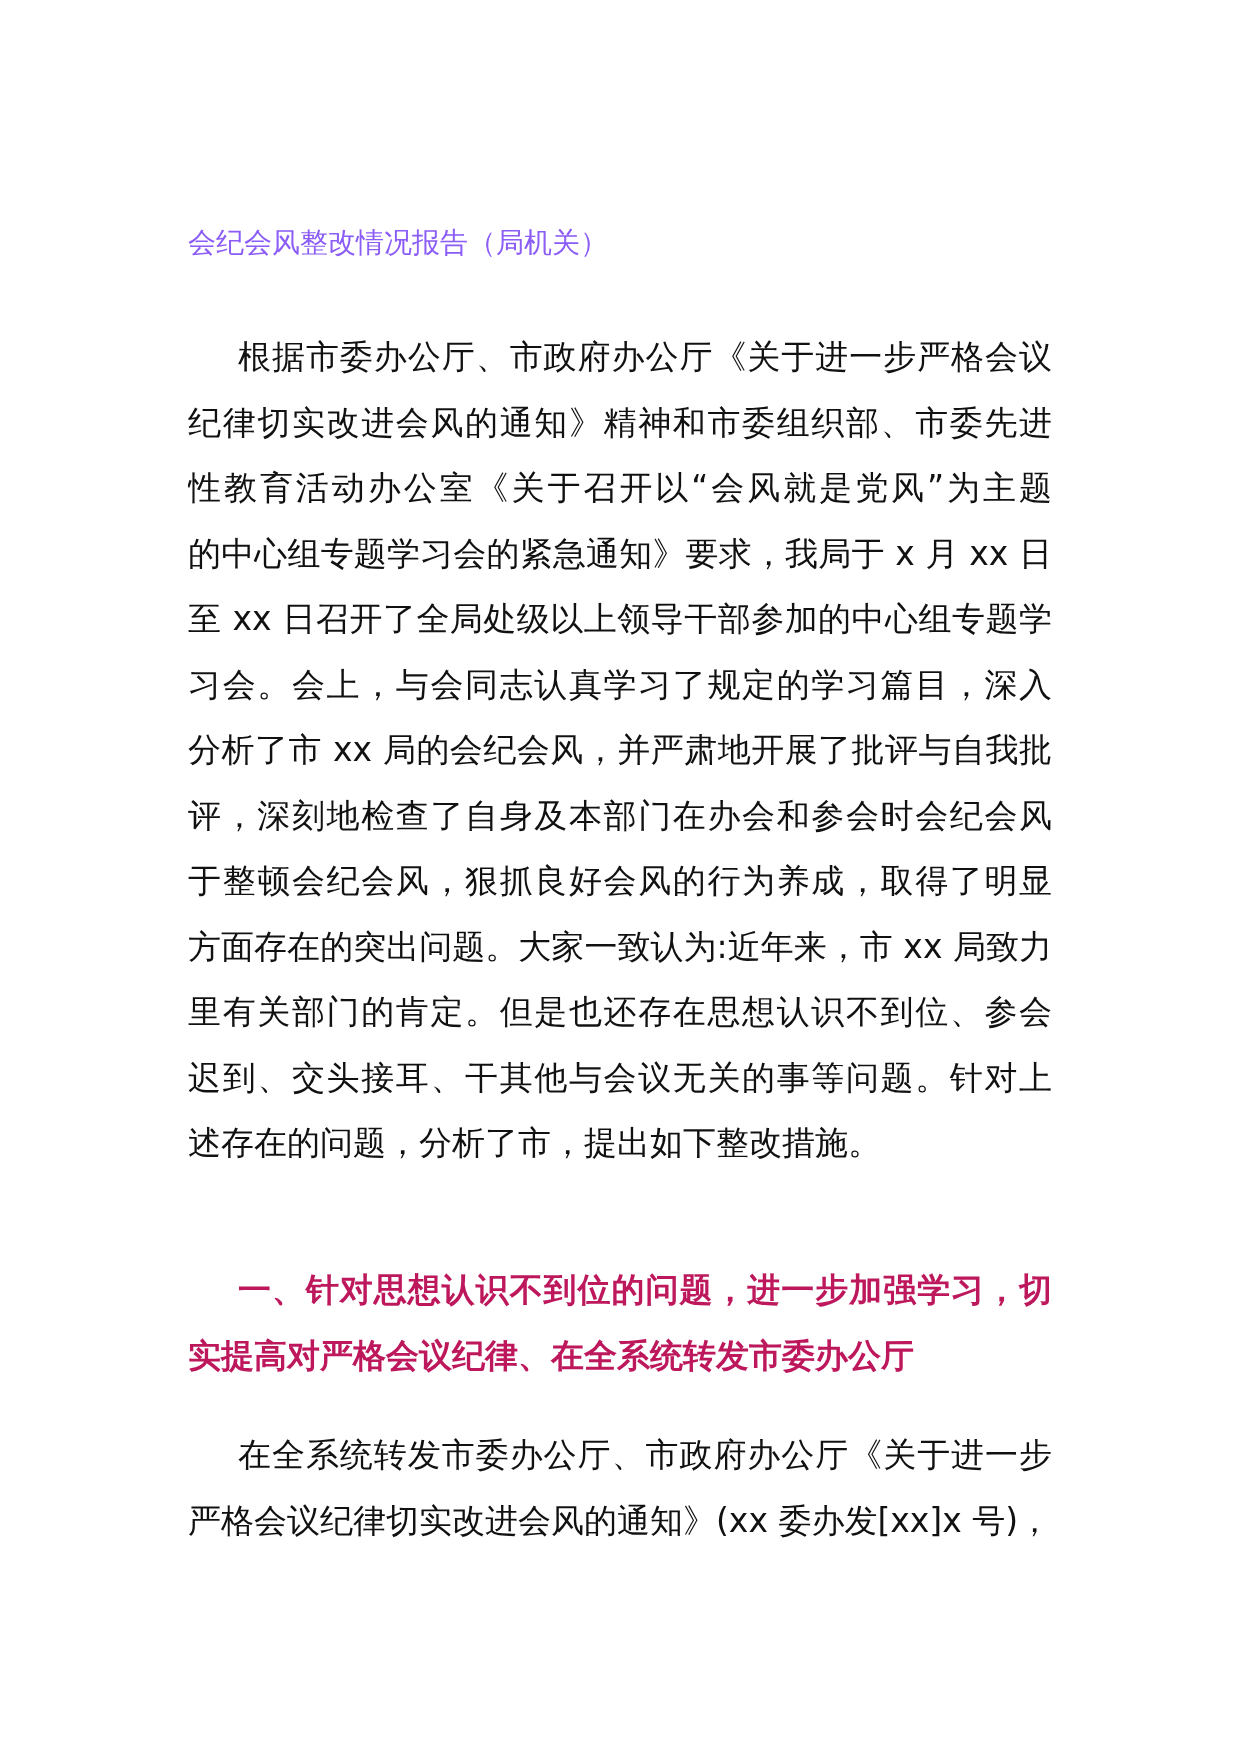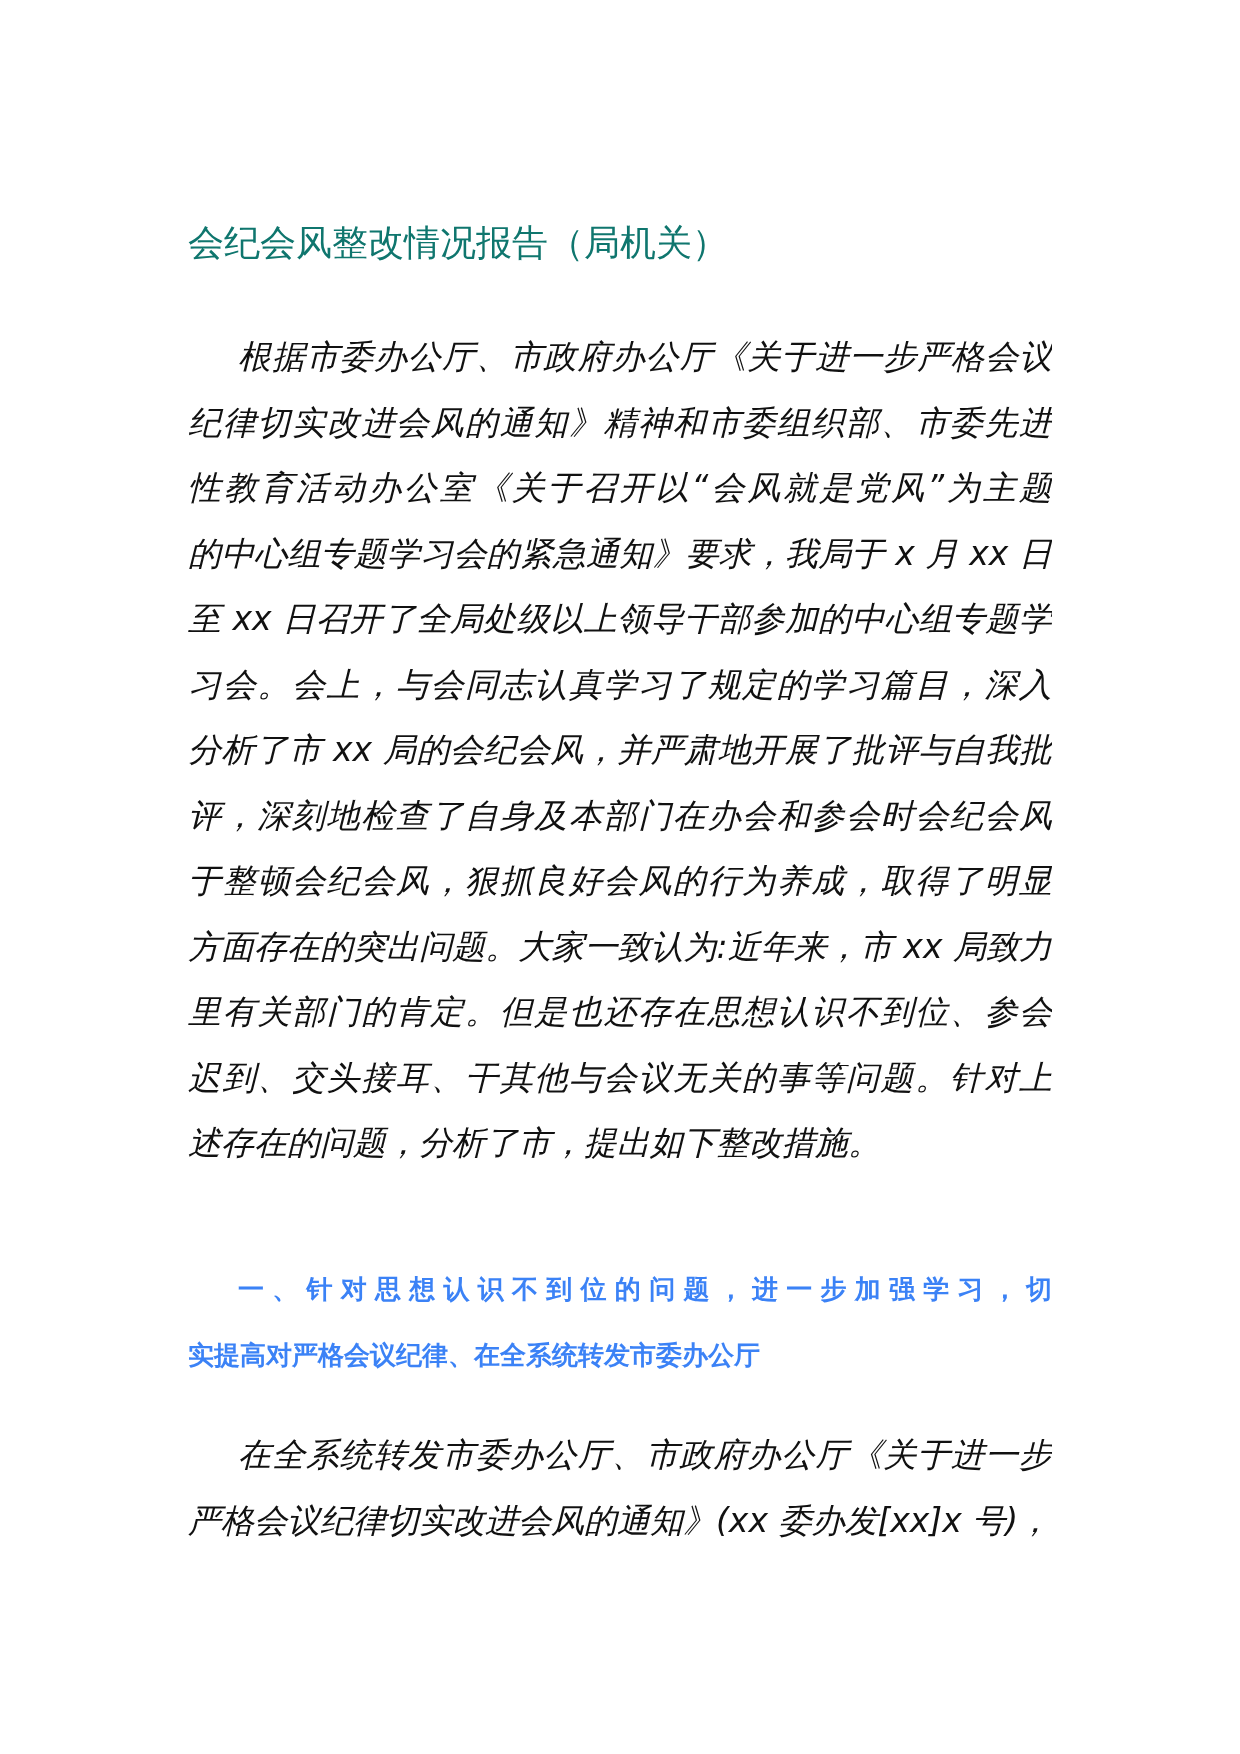--- a/index.html
+++ b/index.html
@@ -18,56 +18,55 @@
     .page {
       position: absolute;
       left: 188px;
       top: 0;
       width: 864px;
     }
     .doc-title {
       position: absolute;
       top: 218px;
       left: 0;
-      font-size: 36px;
+      font-size: 28px;
       line-height: 50px;
-      color: #0f766e;
+      color: #8b5cf6;
       white-space: nowrap;
       letter-spacing: 0px;
     }
     .para {
       position: absolute;
       left: 0;
       width: 864px;
       font-size: 33px;
       line-height: 65.5px;
       text-indent: 0;
       margin: 0;
-      font-style: italic;
     }
     .line {
       display: block;
       white-space: nowrap;
       overflow: hidden;
       height: 65.5px;
       text-align: justify;
       text-align-last: justify;
     }
     .line.first { padding-left: 50px; }
     .line.last { text-align-last: left; }
     .p1 { top: 324px; }
     .heading {
       position: absolute;
       left: 0;
       top: 1257px;
       width: 864px;
-      font-size: 26px;
+      font-size: 33px;
       line-height: 65px;
       font-weight: bold;
-      color: #3b82f6;
+      color: #be185d;
     }
     .p2 { top: 1422px; }
   </style>
 </head>
 <body>
 
 <div class="page">
 
   <div class="doc-title">会纪会风整改情况报告（局机关）</div>
 

